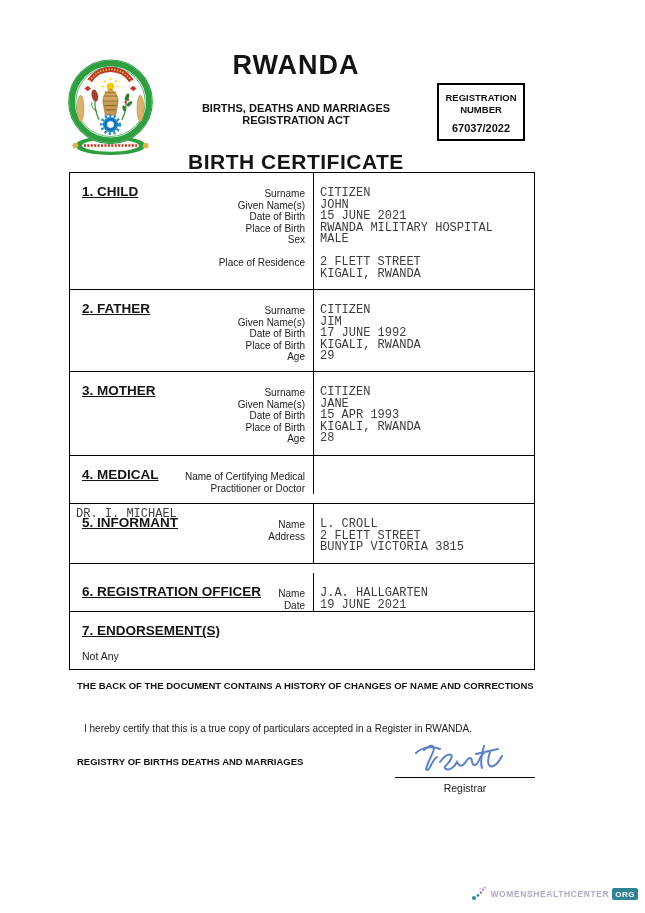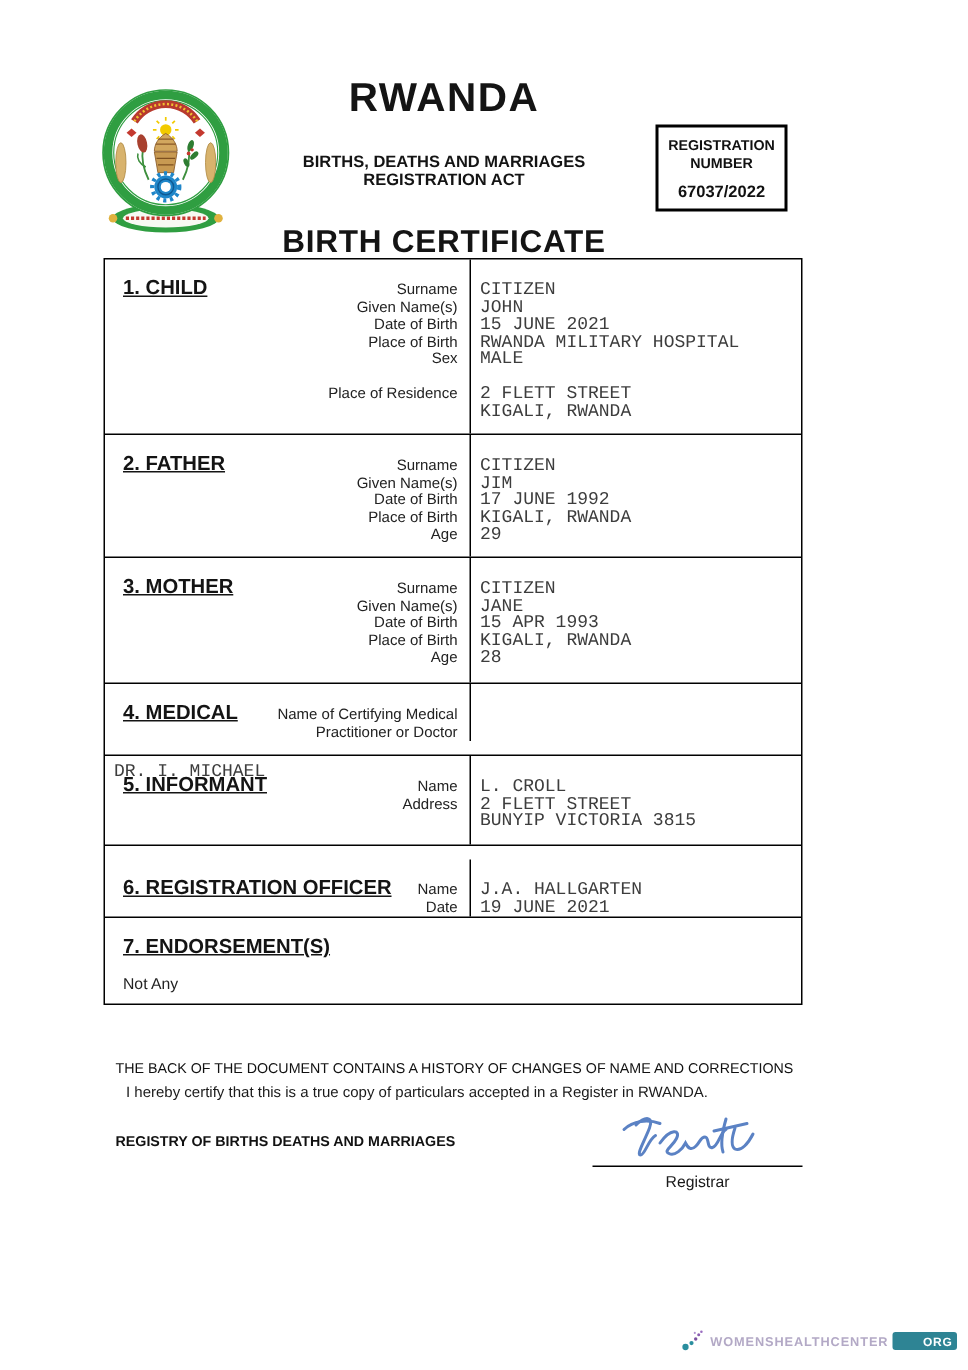--- a/index.html
+++ b/index.html
@@ -43,37 +43,37 @@
     font-size: 13.5px; font-weight: bold; white-space: nowrap; color: #141414; text-decoration: underline;
   }
   .labels { padding: 15px 8px 0 0; text-align: right; }
   .values { padding: 15px 0 0 6px; }
   .fline { height: 11.5px; line-height: 11.5px; white-space: pre; }
   .labels .fline { font-size: 10px; color: #222; }
   .values .fline { font-family: "Liberation Mono", monospace; font-size: 12px; color: #3d3d3d; }
   .endorse-body { position: absolute; left: 12px; top: 38px; font-size: 10.5px; color: #222; }
 
   
-  .back-note  { position: absolute; left: 77px; top: 707px; font-size: 9.5px; font-weight: normal; }
+  .back-note  { position: absolute; left: 77px; top: 680px; font-size: 9.5px; font-weight: bold; }
   .certify    { position: absolute; left: 84px; top: 723px; font-size: 10px; color: #1a1a1a; }
   .registry   { position: absolute; left: 77px; top: 756px; font-size: 9.5px; font-weight: bold; }
   .sig-block  { position: absolute; left: 395px; top: 740px; width: 140px; text-align: center; }
   .sig-svg    { display: block; margin: 0 auto; }
   .sig-line   { border-top: 1.5px solid #000; margin-top: 1px; }
   .sig-role   { margin-top: 4px; font-size: 10.5px; color: #1a1a1a; }
 
   
   .watermark {
     position: absolute; right: 7px; top: 886px;
     display: flex; align-items: center; gap: 3px;
   }
   .wm-text { font-size: 8.5px; letter-spacing: 0.6px; color: #b3a9c6; font-weight: bold; }
   .wm-org {
     font-size: 8px; font-weight: bold; color: #fff; background: #2e8494;
-    padding: 2px 3px 1px 20px; border-radius: 2px; letter-spacing: 0.5px;
+    padding: 2px 3px 1px 3px; border-radius: 2px; letter-spacing: 0.5px;
   }
 </style>
 </head>
 <body>
 
 <div class="page">
 
   <div class="logo">
     <svg width="95" height="103" viewBox="0 0 100 108" aria-hidden="true">
 

